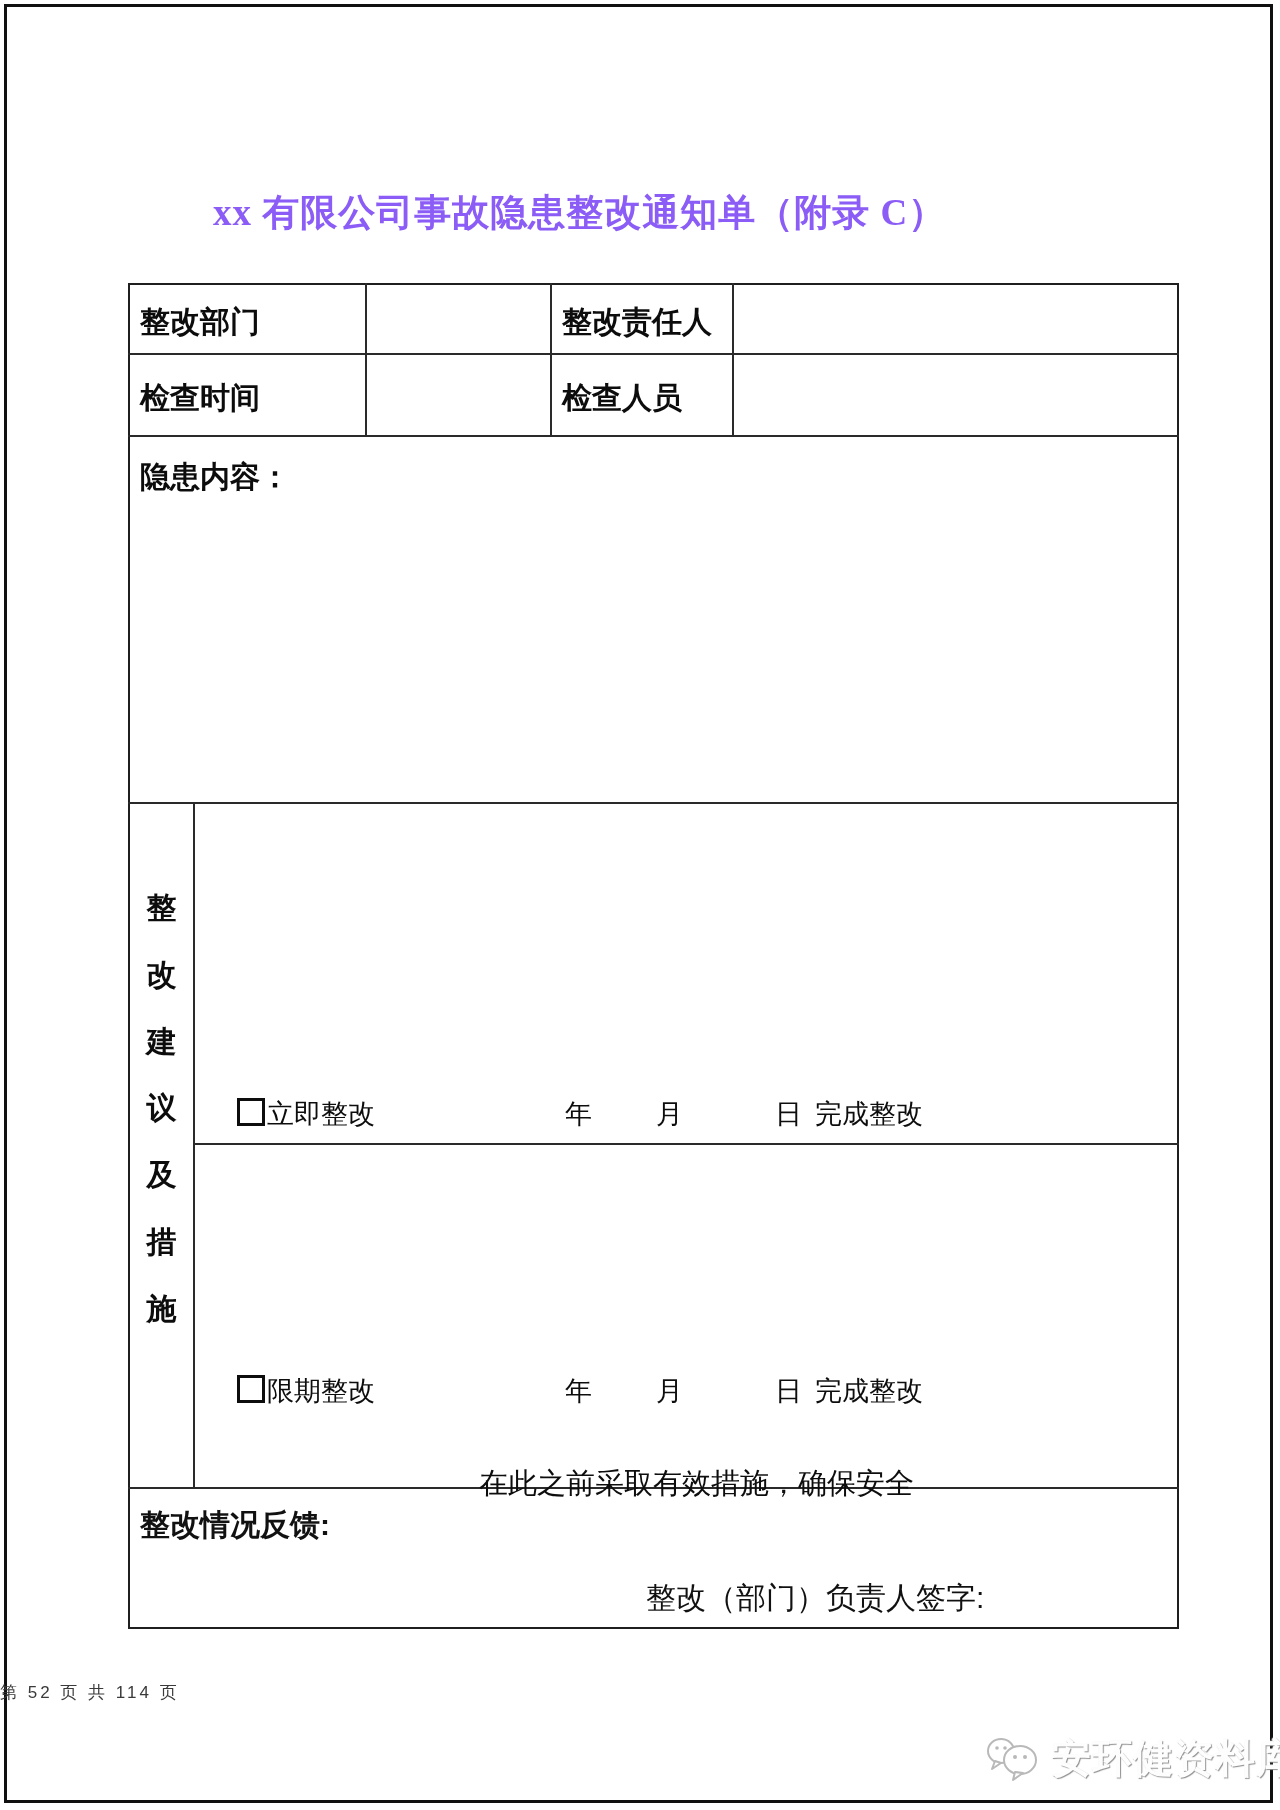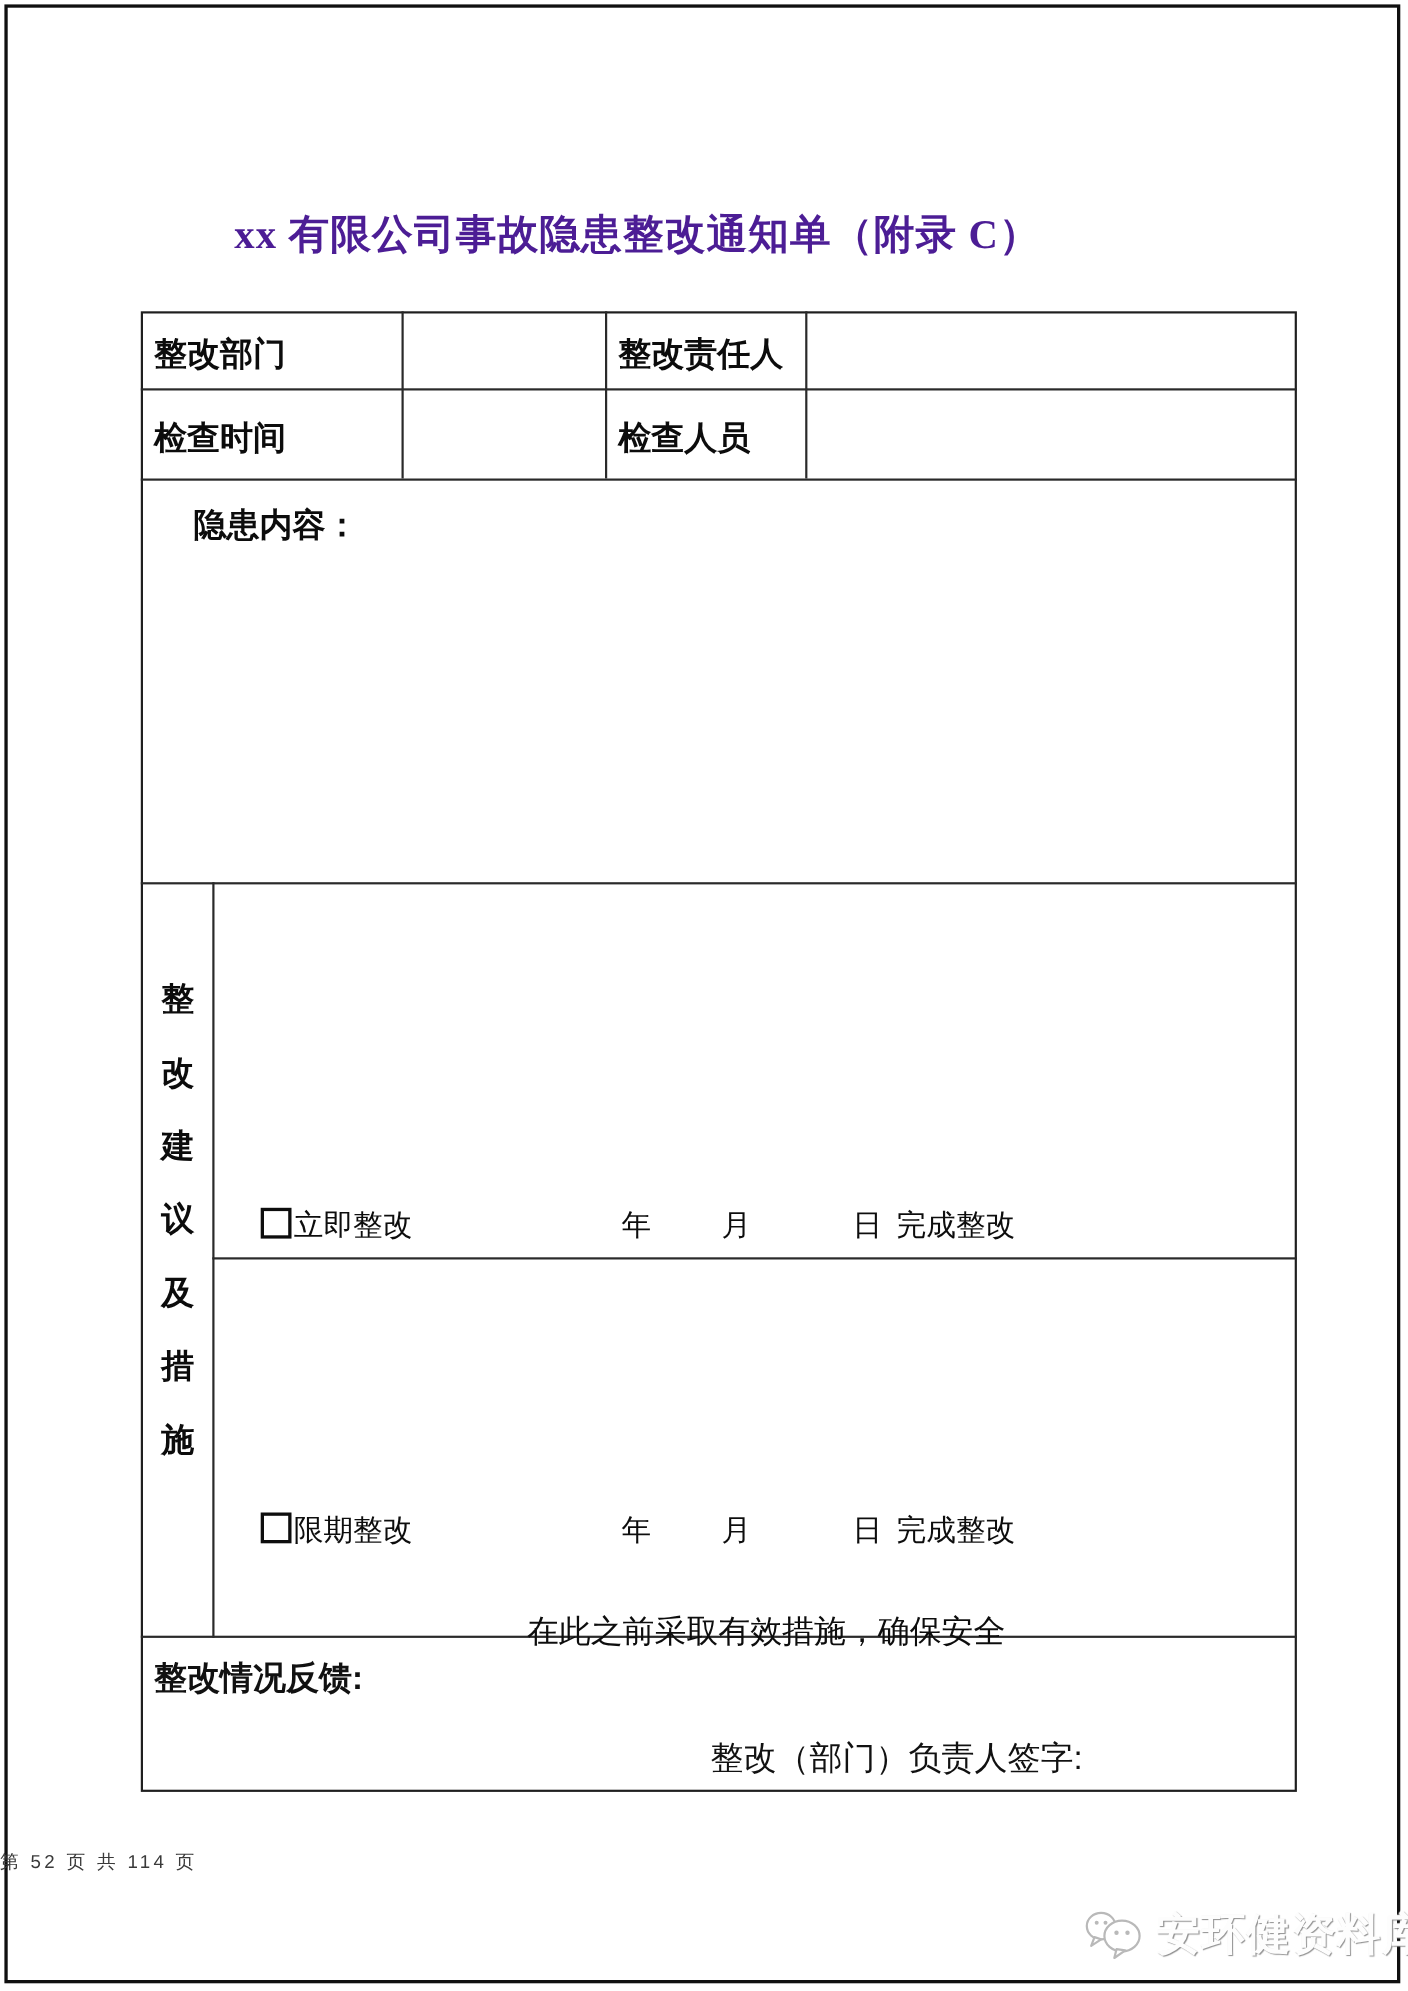--- a/index.html
+++ b/index.html
@@ -7,21 +7,21 @@
     position:relative;width:1280px;height:1810px;background:#ffffff;
     font-family:"Liberation Sans",sans-serif;color:#111;overflow:hidden;
   }
   .page-frame{
     position:absolute;left:4px;top:4px;width:1269px;height:1799px;
     border:3px solid #101010;box-sizing:border-box;pointer-events:none;
   }
   .doc-title{
     position:absolute;left:213px;top:188px;margin:0;
     font-family:"Liberation Serif",serif;font-weight:bold;
-    font-size:37px;letter-spacing:1px;color:#4c1d95;white-space:nowrap;
+    font-size:37px;letter-spacing:1px;color:#8b5cf6;white-space:nowrap;
   }
   
   .tbl-outer{
     position:absolute;left:128px;top:283px;width:1051px;height:1346px;
     border:2px solid #1f1f1f;box-sizing:border-box;
   }
   .hline,.vline{position:absolute;background:#2a2a2a;}
   
   .cell-label{
     position:absolute;font-size:30px;font-weight:600;color:#0c0c0c;white-space:nowrap;
@@ -83,21 +83,21 @@
   <div class="cell-label" style="left:140px;top:302px;text-align:right;">整改部门</div>
   <div class="fill-cell" style="left:367px;top:285px;width:183px;height:68px;"></div>
   <div class="cell-label" style="left:562px;top:302px;text-align:right;">整改责任人</div>
   <div class="fill-cell" style="left:734px;top:285px;width:443px;height:68px;"></div>
 
   <div class="cell-label" style="left:140px;top:378px;">检查时间</div>
   <div class="fill-cell" style="left:367px;top:355px;width:183px;height:78px;"></div>
   <div class="cell-label" style="left:562px;top:378px;">检查人员</div>
   <div class="fill-cell" style="left:734px;top:355px;width:443px;height:78px;"></div>
 
-  <div class="cell-label" style="left:140px;top:457px;margin-left:36px;">隐患内容：</div>
+  <div class="cell-label" style="left:140px;top:457px;">隐患内容：</div>
   <div class="fill-cell" style="left:130px;top:495px;width:1047px;height:305px;"></div>
 
   <div class="side-label">
     <span>整</span>
     <span>改</span>
     <span>建</span>
     <span>议</span>
     <span>及</span>
     <span>措</span>
     <span>施</span>

